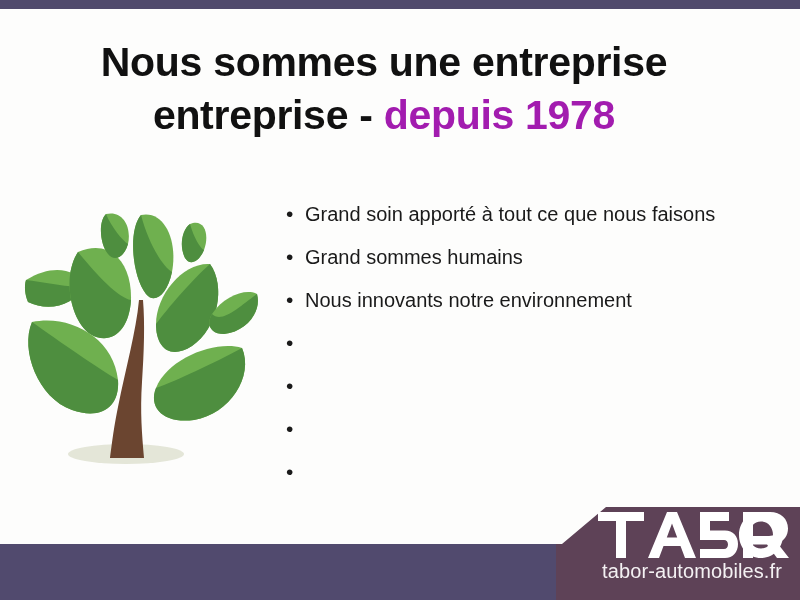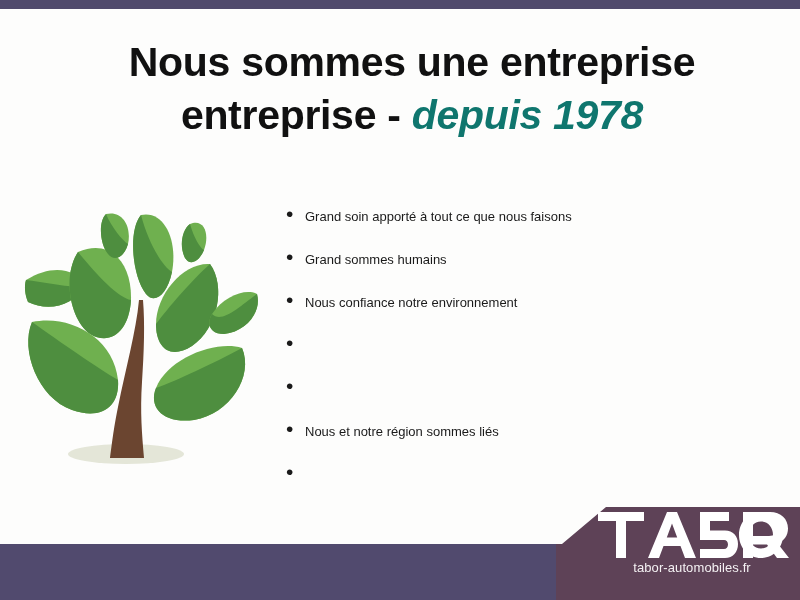--- a/index.html
+++ b/index.html
@@ -39,36 +39,35 @@
     left: 556px;
     top: 503px;
     width: 244px;
     height: 97px;
     pointer-events: none;
   }
 
   
   .title-block {
     position: absolute;
-    left: 52px;
+    left: 24px;
     top: 36px;
     width: 720px;
     text-align: center;
   }
   .title-line {
     font-size: 41px;
     font-weight: bold;
     line-height: 53px;
     color: #111111;
     letter-spacing: -0.3px;
     white-space: nowrap;
   }
   .title-accent {
-    color: #0f766e;
-    font-style: italic;
+    color: #a21caf;
   }
 
   
   .tree-wrap {
     position: absolute;
     left: 14px;
     top: 182px;
     width: 252px;
     height: 300px;
   }
@@ -86,21 +85,21 @@
     height: 43px;
   }
   .bullet-dot {
     width: 19px;
     flex: 0 0 19px;
     font-size: 21px;
     line-height: 43px;
     color: #1a1a1a;
   }
   .bullet-text {
-    font-size: 13px;
+    font-size: 20px;
     line-height: 43px;
     color: #1a1a1a;
     white-space: nowrap;
   }
 
   
   .wordmark {
     position: absolute;
     left: 598px;
     top: 512px;
@@ -108,21 +107,21 @@
     display: flex;
     align-items: center;
   }
   .wordmark svg { display: block; }
   .logo-url {
     position: absolute;
     left: 598px;
     top: 560px;
     width: 188px;
     text-align: center;
-    font-size: 13px;
+    font-size: 20px;
     color: #F4F1F3;
     letter-spacing: 0.1px;
     white-space: nowrap;
   }
 </style>
 </head>
 <body>
 
 <div id="slide">
 
@@ -204,31 +203,30 @@
     <div class="bullet-row">
       <span class="bullet-dot">•</span>
       <span class="bullet-text">Grand soin apporté à tout ce que nous faisons</span>
     </div>
     <div class="bullet-row">
       <span class="bullet-dot">•</span>
       <span class="bullet-text">Grand sommes humains</span>
     </div>
     <div class="bullet-row">
       <span class="bullet-dot">•</span>
-      <span class="bullet-text">Nous confiance notre environnement</span>
-    </div>
-    <div class="bullet-row">
-      <span class="bullet-dot">•</span>
-    </div>
-    <div class="bullet-row">
-      <span class="bullet-dot">•</span>
-    </div>
-    <div class="bullet-row">
-      <span class="bullet-dot">•</span>
-      <span class="bullet-text">Nous et notre région sommes liés</span>
+      <span class="bullet-text">Nous innovants notre environnement</span>
+    </div>
+    <div class="bullet-row">
+      <span class="bullet-dot">•</span>
+    </div>
+    <div class="bullet-row">
+      <span class="bullet-dot">•</span>
+    </div>
+    <div class="bullet-row">
+      <span class="bullet-dot">•</span>
     </div>
     <div class="bullet-row">
       <span class="bullet-dot">•</span>
     </div>
   </div>
 
   <div class="wordmark">
     <svg width="188" height="46" viewBox="0 0 188 46">
 
       <path d="M0,0 L46,0 L46,9 L28,9 L28,46 L18,46 L18,9 L0,9 Z" fill="#FFFFFF"></path>

